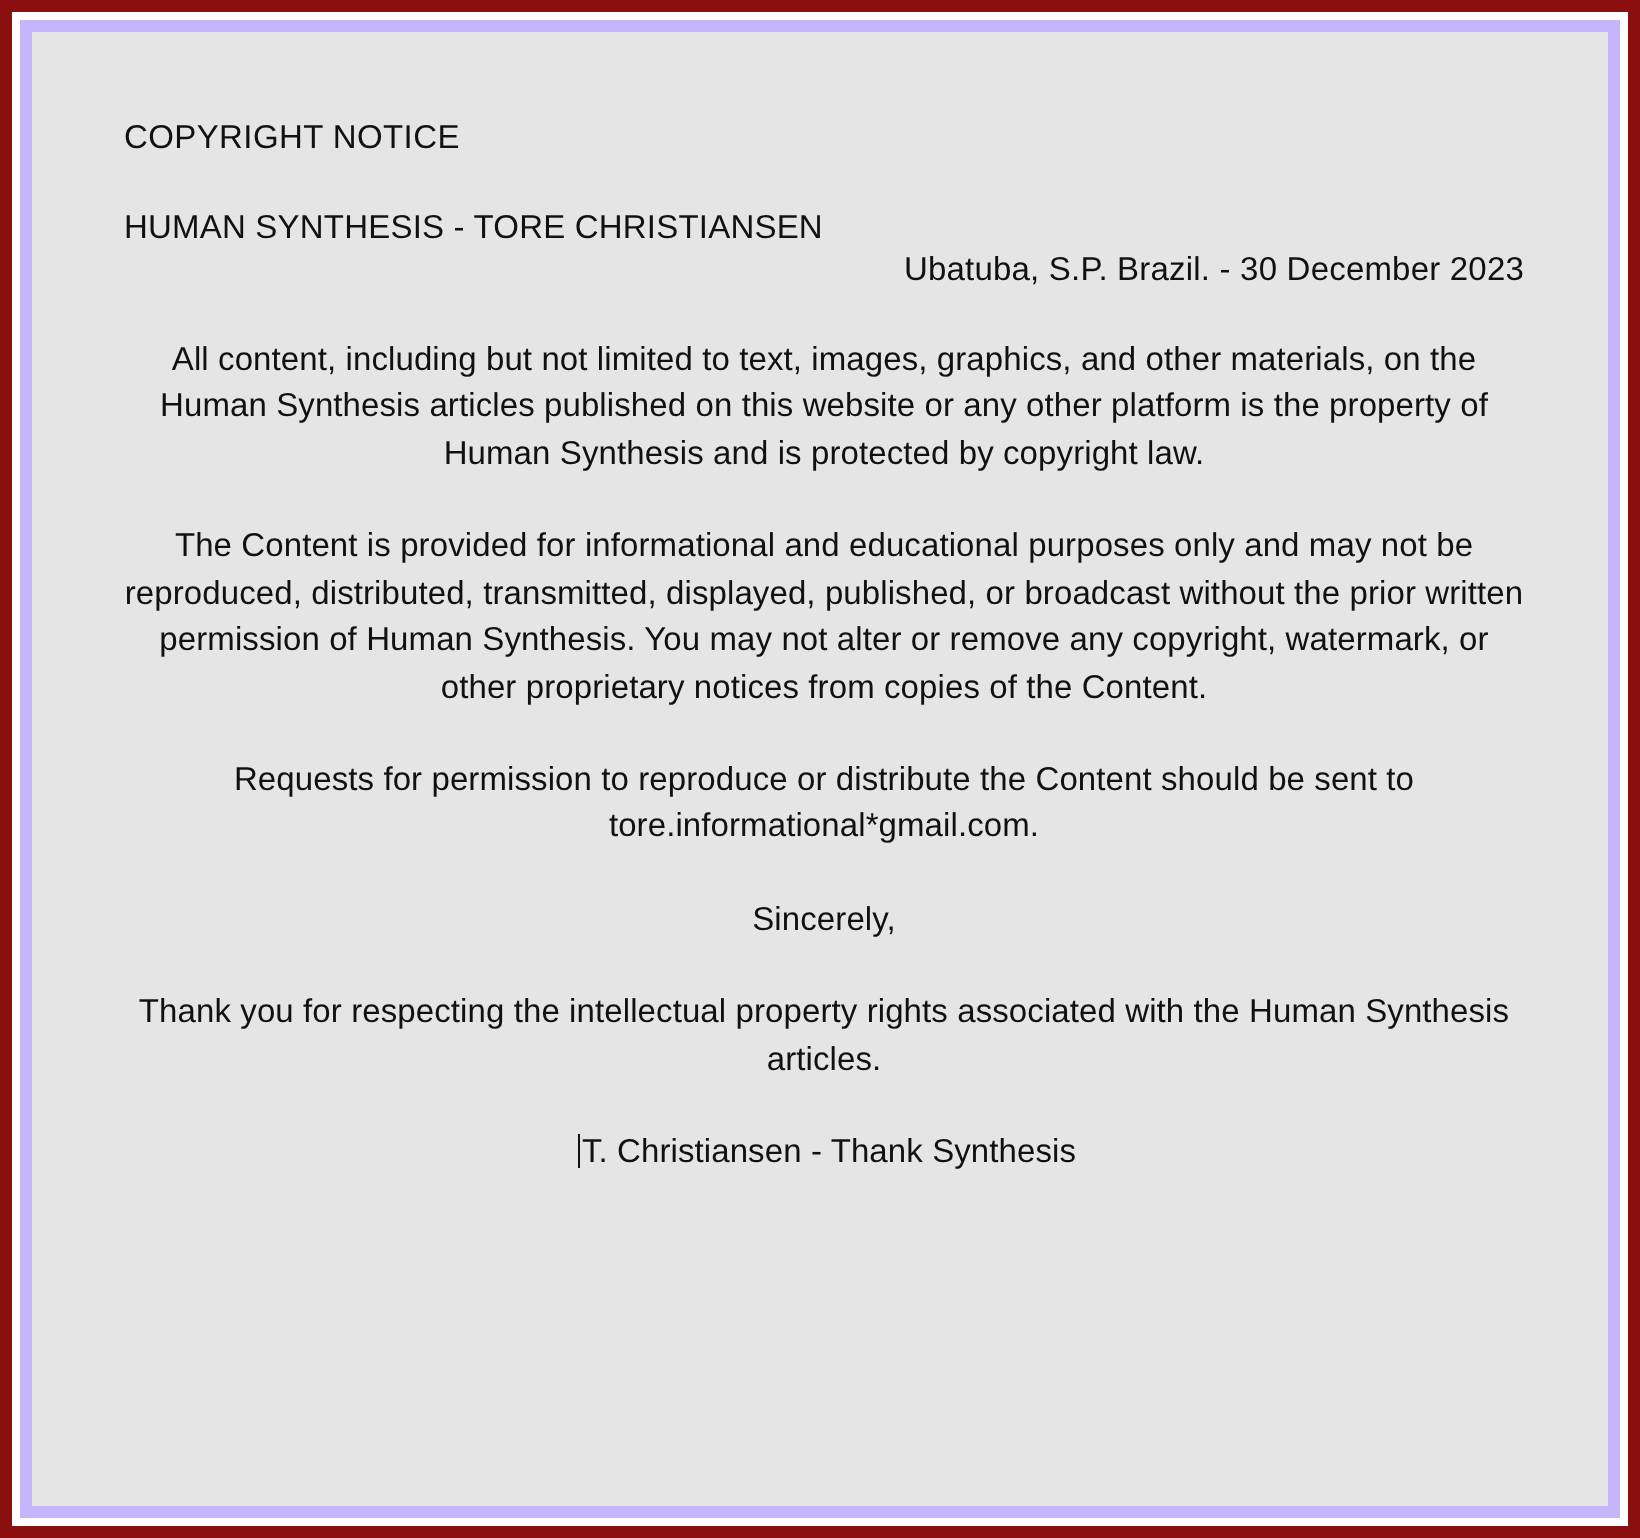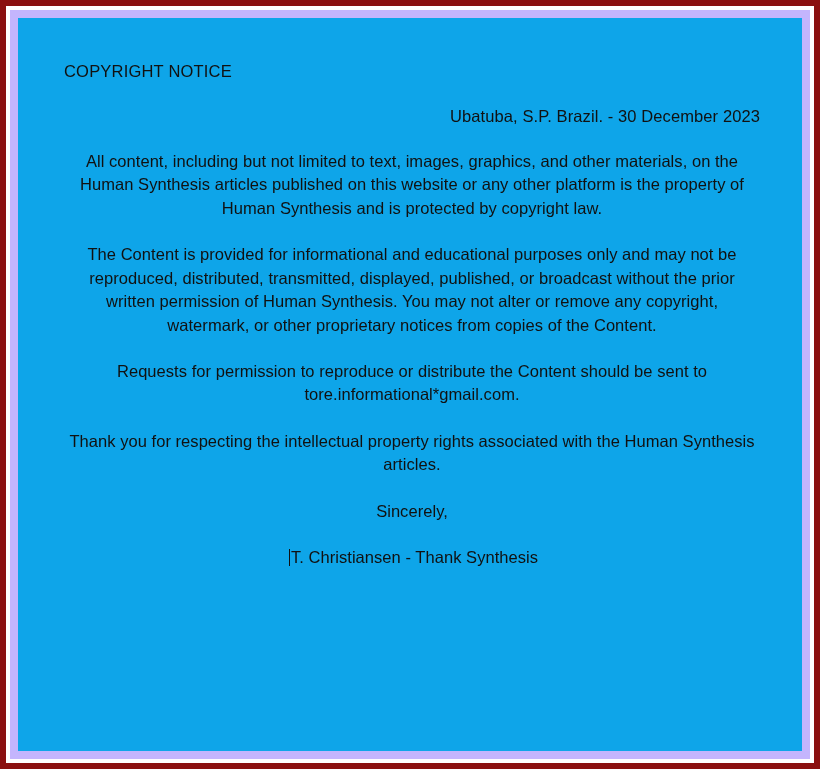--- a/index.html
+++ b/index.html
@@ -17,22 +17,22 @@
     width: 820px;
     height: 769px;
     border: 6px solid #8b0f0f;
     background: #ffffff;
     padding: 4px;
   }
   .page-inner {
     box-sizing: border-box;
     width: 100%;
     height: 100%;
-    border: 8px solid #c4b5fd;
-    background: #0ea5e9;
+    border: 6px solid #c4b5fd;
+    background: #e5e5e5;
     padding: 36px 42px 20px 42px;
     overflow: hidden;
   }
   .doc-title {
     font-size: 16.5px;
     color: #111111;
     letter-spacing: 0.2px;
     margin: 8px 0 26px 4px;
   }
   .doc-subtitle {
@@ -74,25 +74,26 @@
   }
 </style>
 </head>
 <body>
 
 <div class="page-frame">
   <div class="page-inner">
 
     <div class="doc-title">COPYRIGHT NOTICE</div>
 
+    <div class="doc-subtitle">HUMAN SYNTHESIS - TORE CHRISTIANSEN</div>
     <div class="doc-place">Ubatuba, S.P. Brazil. - 30 December 2023</div>
 
     <p class="para">All content, including but not limited to text, images, graphics, and other materials, on the Human Synthesis articles published on this website or any other platform is the property of Human Synthesis and is protected by copyright law.</p>
     <p class="para">The Content is provided for informational and educational purposes only and may not be reproduced, distributed, transmitted, displayed, published, or broadcast without the prior written permission of Human Synthesis. You may not alter or remove any copyright, watermark, or other proprietary notices from copies of the Content.</p>
     <p class="para">Requests for permission to reproduce or distribute the Content should be sent to tore.informational*gmail.com.</p>
+    <p class="para">Sincerely,</p>
+
     <p class="para">Thank you for respecting the intellectual property rights associated with the Human Synthesis articles.</p>
-
-    <p class="para">Sincerely,</p>
 
     <p class="para signature"><span class="caret"></span><span>T. Christiansen - Thank Synthesis</span></p>
 
   </div>
 </div>
 
 </body></html>

